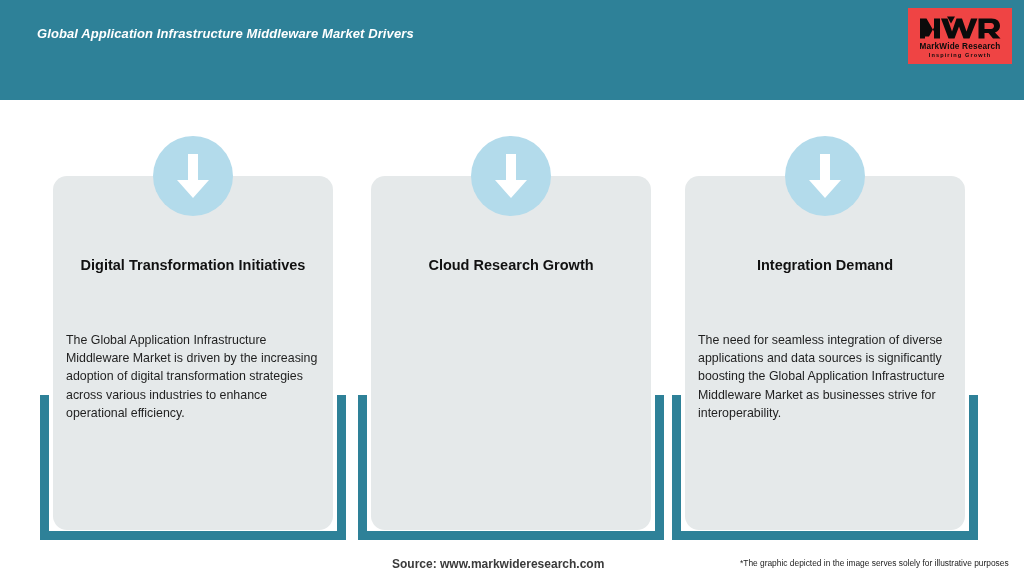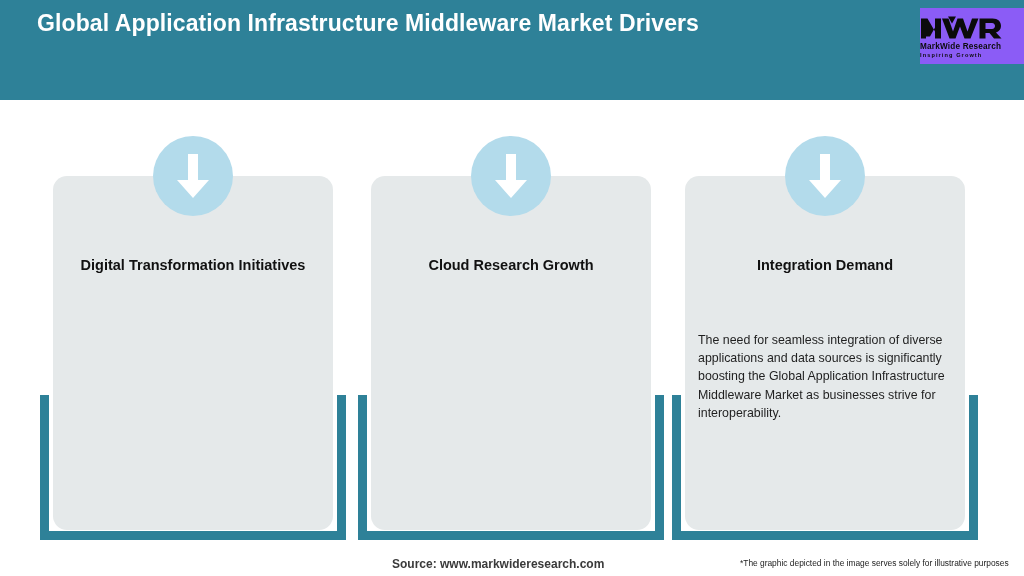--- a/index.html
+++ b/index.html
@@ -21,39 +21,40 @@
     left: 0;
     top: 0;
     width: 1024px;
     height: 100px;
     background: #2e8198;
     box-sizing: border-box;
   }
   .header-title {
     position: absolute;
     left: 37px;
-    top: 10px;
-    font-size: 23px;
+    top: 26px;
+    font-size: 13px;
     font-weight: bold;
     color: #ffffff;
     letter-spacing: 0.1px;
     white-space: nowrap;
+    font-style: italic;
   }
 
   
   .logo {
     position: absolute;
-    right: 0;
+    right: 12px;
     top: 8px;
     width: 104px;
     height: 56px;
-    background: #8b5cf6;
+    background: #ef4444;
     display: flex;
     flex-direction: column;
-    align-items: flex-start;
+    align-items: center;
     justify-content: center;
   }
   .logo-mark {
     width: 82px;
     height: 28px;
     display: block;
   }
   .logo-name {
     font-size: 8.2px;
     font-weight: bold;
@@ -194,20 +195,21 @@
     <div class="logo-tagline">Inspiring Growth</div>
   </div>
 </div>
 
 <div class="cards">
 
   <div class="card-unit c0">
     <div class="frame"></div>
     <div class="card">
       <div class="card-title">Digital Transformation Initiatives</div>
+      <div class="card-body">The Global Application Infrastructure Middleware Market is driven by the increasing adoption of digital transformation strategies across various industries to enhance operational efficiency.</div>
     </div>
     <div class="icon-circle">
       <svg class="arrow-svg" viewBox="0 0 36 48" aria-hidden="true">
         <path fill="#ffffff" d="M13 2 L23 2 L23 28 L34 28 L18 46 L2 28 L13 28 Z"></path>
       </svg>
     </div>
   </div>
 
   <div class="card-unit c1">
     <div class="frame"></div>

